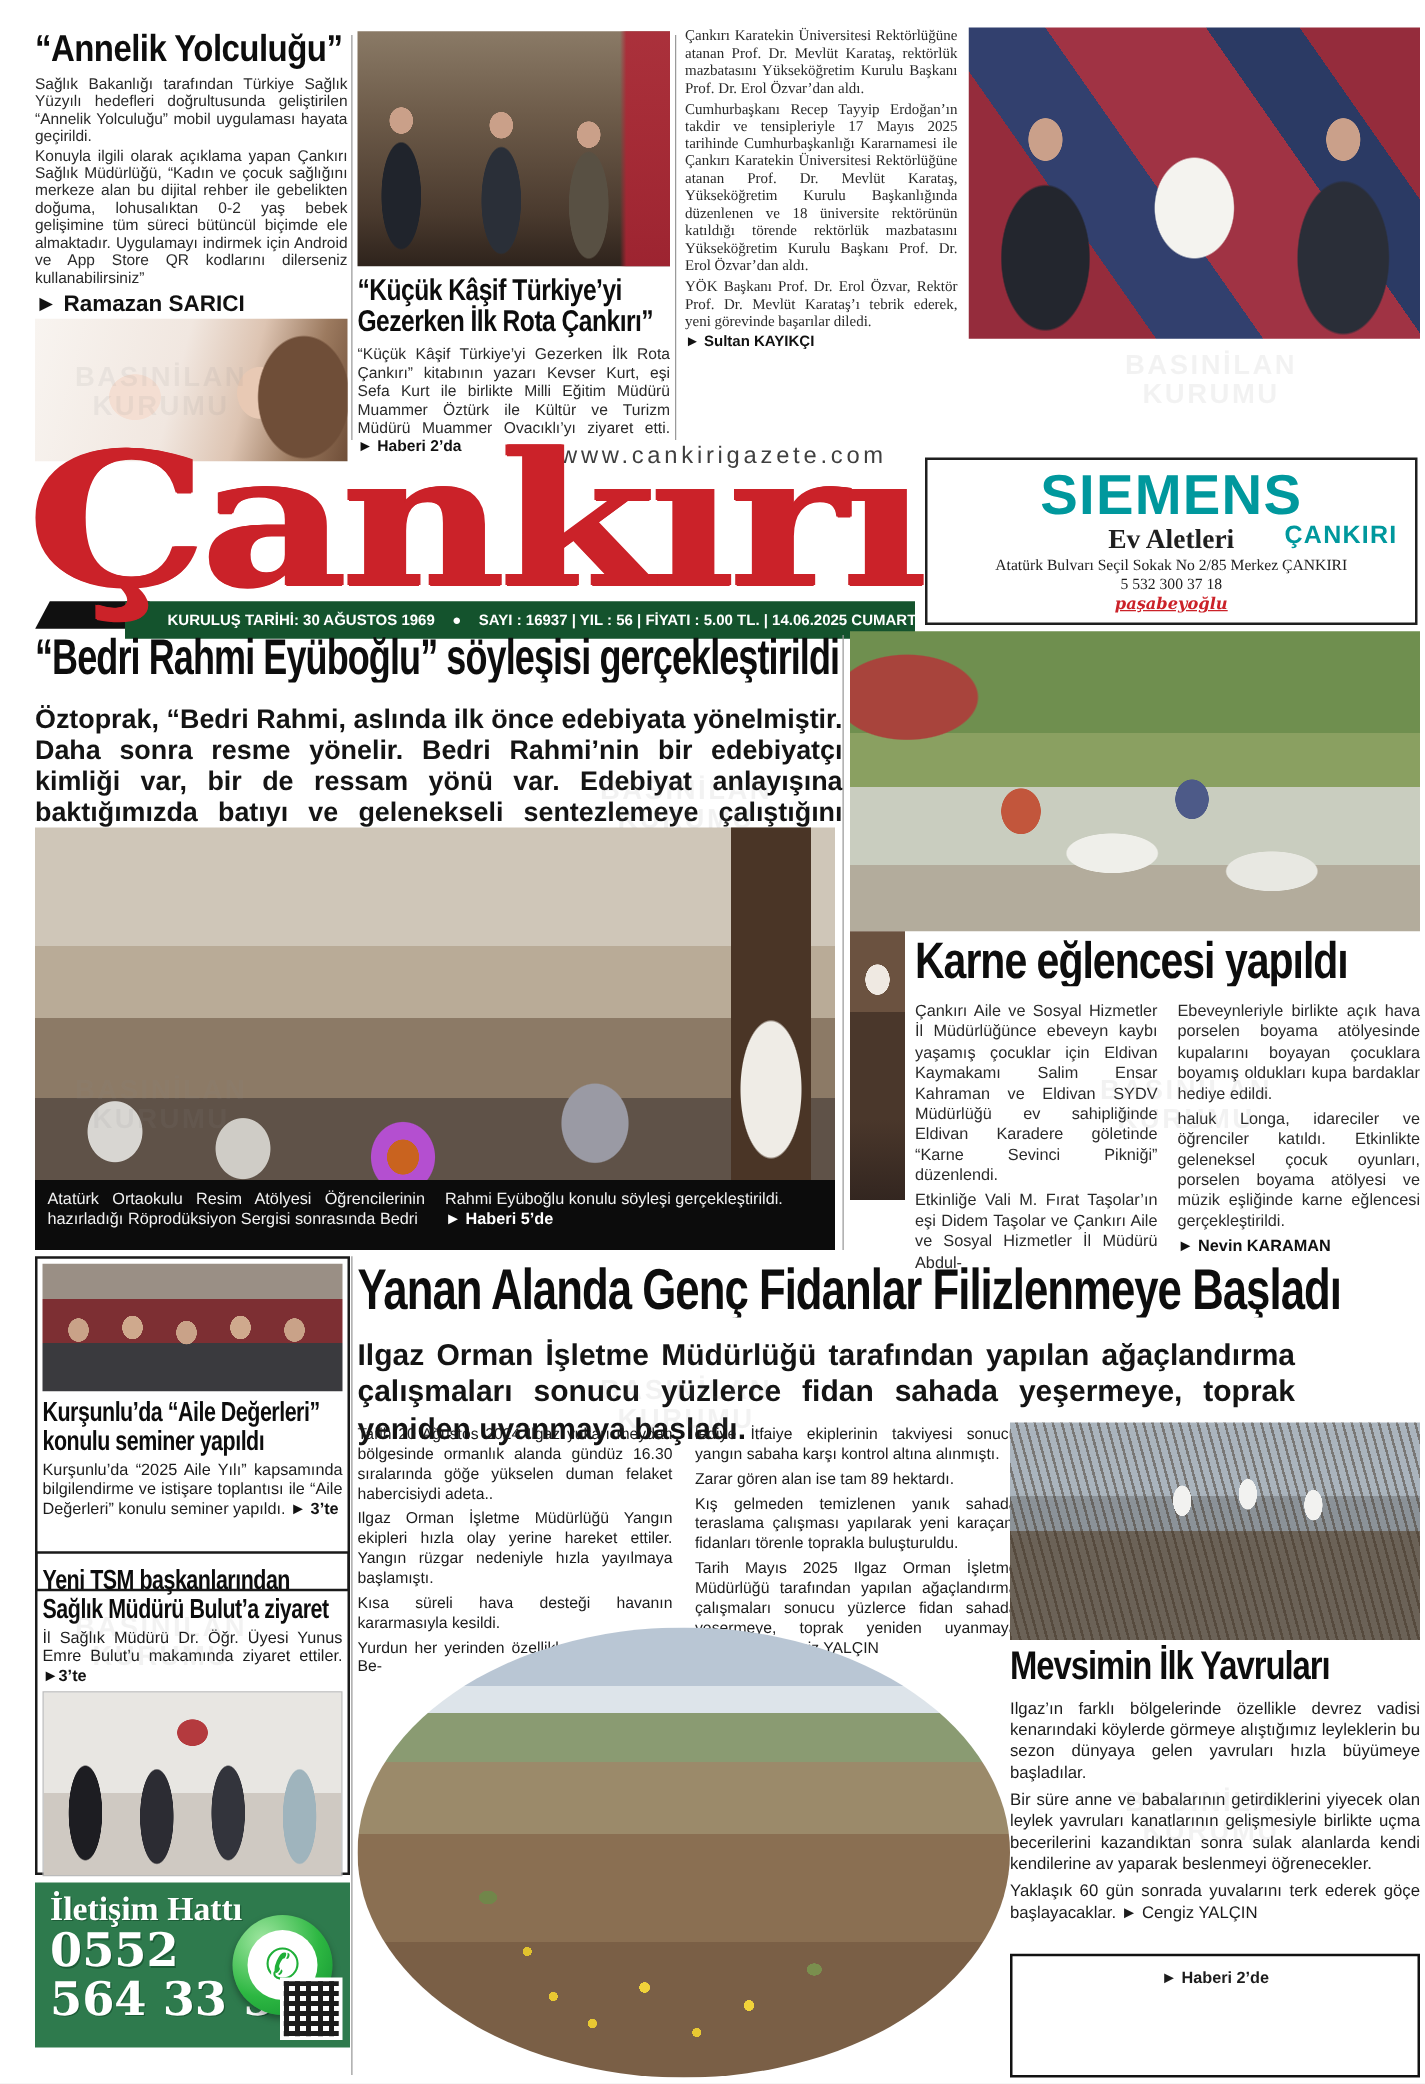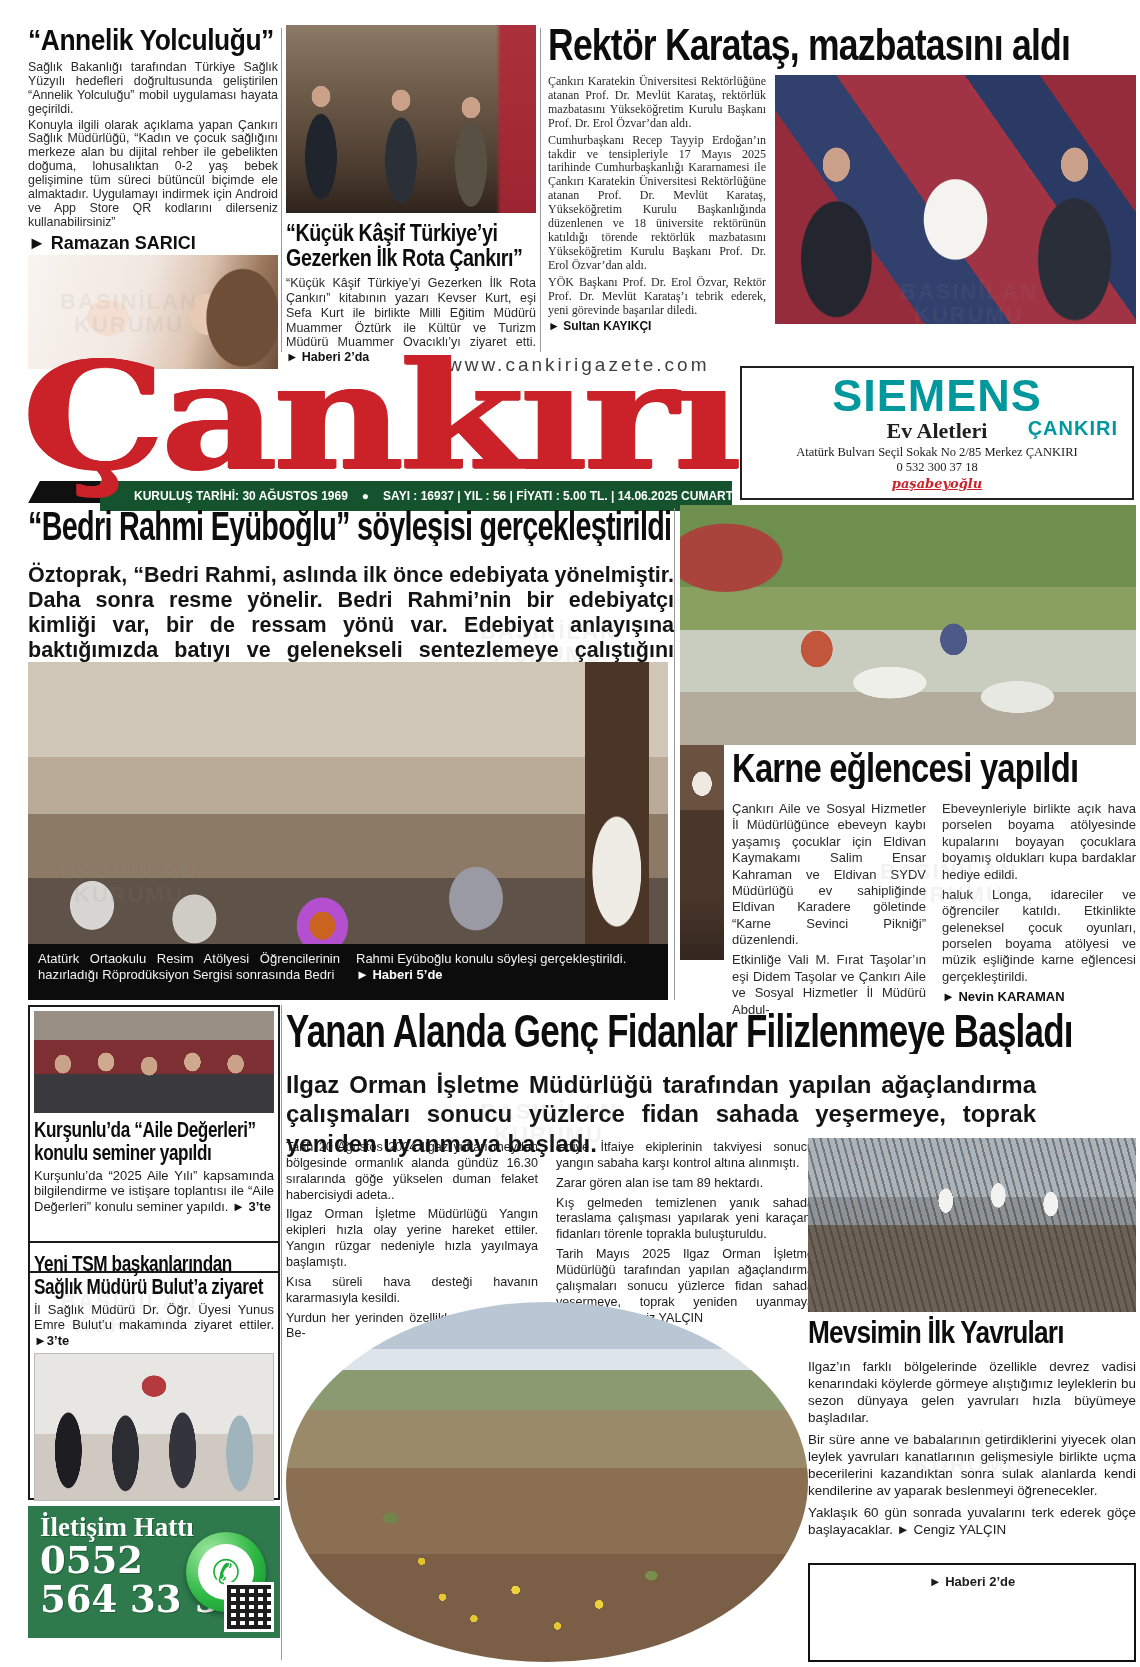--- a/index.html
+++ b/index.html
@@ -206,21 +206,20 @@
     <h2>
       <span class="cond">“Küçük Kâşif Türkiye’yi</span><br>
       <span class="cond">Gezerken İlk Rota Çankırı”</span>
     </h2>
     <p class="body-txt"><span>“Küçük Kâşif Türkiye’yi Gezerken İlk Rota Çankırı” kitabının yazarı Kevser Kurt, eşi Sefa Kurt ile birlikte Milli Eğitim Müdürü Muammer Öztürk ile Kültür ve Turizm Müdürü Muammer Ovacıklı’yı ziyaret etti.</span> <span class="more">► Haberi 2’da</span></p>
   </section>
 
   <div class="vline" style="left:540px;top:28px;height:324px;"></div>
 
   <section class="abs col3">
-    <h1><span class="cond">Rektör Karataş, mazbatasını aldı</span></h1>
     <div class="col3-row">
       <div class="col3-body body-txt">
         <p>Çankırı Karatekin Üniversitesi Rektörlüğüne atanan Prof. Dr. Mevlüt Karataş, rektörlük mazbatasını Yükseköğretim Kurulu Başkanı Prof. Dr. Erol Özvar’dan aldı.</p>
         <p>Cumhurbaşkanı Recep Tayyip Erdoğan’ın takdir ve tensipleriyle 17 Mayıs 2025 tarihinde Cumhurbaşkanlığı Kararnamesi ile Çankırı Karatekin Üniversitesi Rektörlüğüne atanan Prof. Dr. Mevlüt Karataş, Yükseköğretim Kurulu Başkanlığında düzenlenen ve 18 üniversite rektörünün katıldığı törende rektörlük mazbatasını Yükseköğretim Kurulu Başkanı Prof. Dr. Erol Özvar’dan aldı.</p>
         <p>YÖK Başkanı Prof. Dr. Erol Özvar, Rektör Prof. Dr. Mevlüt Karataş’ı tebrik ederek, yeni görevinde başarılar diledi.</p>
         <div class="byline">► Sultan KAYIKÇI</div>
       </div>
       <div class="photo photo-rektor"></div>
     </div>
   </section>
@@ -231,21 +230,21 @@
   <div class="abs bar">
     <span>KURULUŞ TARİHİ: 30 AĞUSTOS 1969</span>
     <span>●</span>
     <span>SAYI : 16937 | YIL : 56 | FİYATI : 5.00 TL. | 14.06.2025 CUMARTESİ</span>
   </div>
   <div class="abs adbox">
     <div class="ad-brand">SIEMENS</div>
     <div class="ad-city">ÇANKIRI</div>
     <div class="ad-line">Ev Aletleri</div>
     <div class="ad-addr">Atatürk Bulvarı Seçil Sokak No 2/85 Merkez ÇANKIRI</div>
-    <div class="ad-phone">0 532 300 37 18</div>
+    <div class="ad-phone">5 532 300 37 18</div>
     <div class="ad-dealer">paşabeyoğlu</div>
   </div>
 
   <div class="abs bedri-title"><span class="cond">“Bedri Rahmi Eyüboğlu” söyleşisi gerçekleştirildi</span></div>
   <div class="abs bedri-lede">Öztoprak, “Bedri Rahmi, aslında ilk önce edebiyata yönelmiştir. Daha sonra resme yönelir. Bedri Rahmi’nin bir edebiyatçı kimliği var, bir de ressam yönü var. Edebiyat anlayışına baktığımızda batıyı ve gelenekseli sentezlemeye çalıştığını görüyoruz Bedri Rahmi’nin”</div>
   <div class="abs photo photo-meeting">
     <div class="bedri-caption">
       <div class="c">Atatürk Ortaokulu Resim Atölyesi Öğrencilerinin hazırladığı Röprodüksiyon Sergisi sonrasında Bedri</div>
       <div class="c"><span>Rahmi Eyüboğlu konulu söyleşi gerçekleştirildi.</span><br><span class="more" style="color:#fff">► Haberi 5’de</span></div>
     </div>

